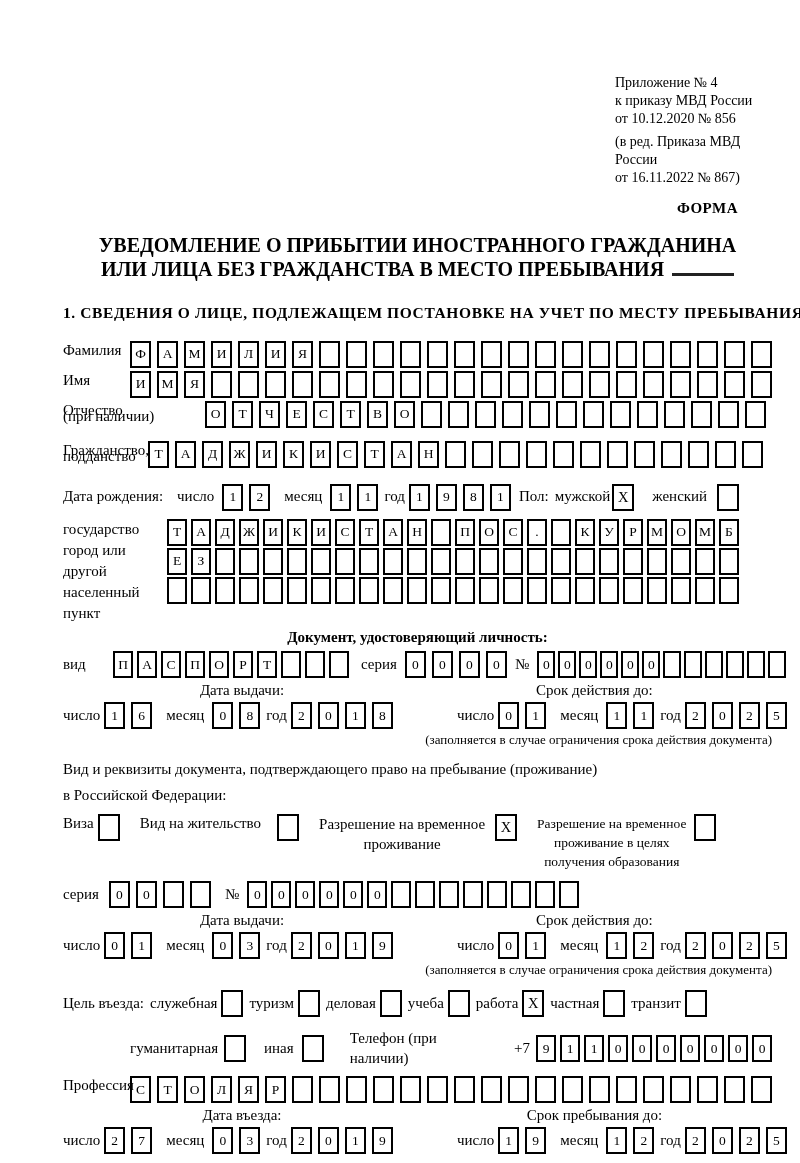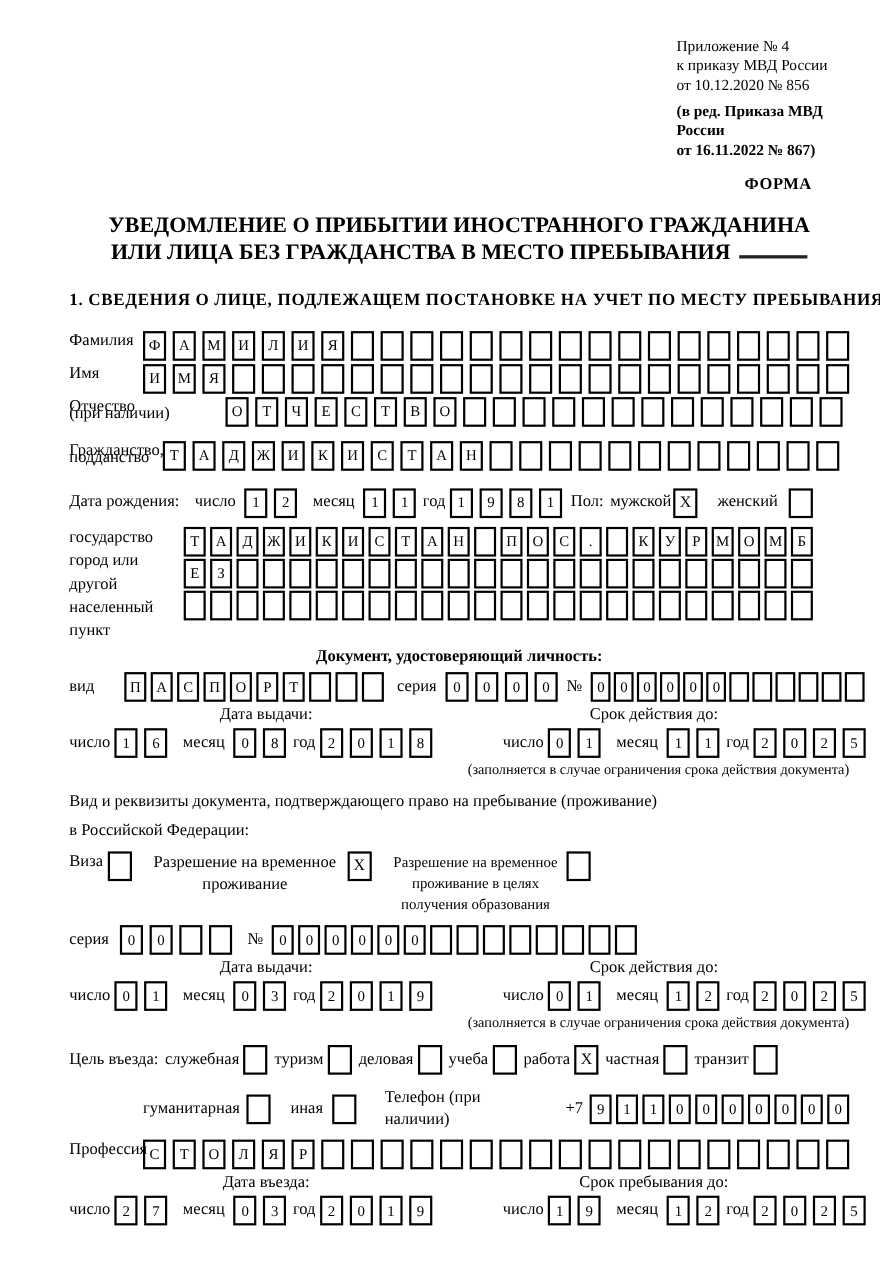--- a/index.html
+++ b/index.html
@@ -3,22 +3,22 @@
 <meta charset="utf-8">
 <style>
   html,body{margin:0;padding:0;background:#fff;}
   body{
     width:800px;height:1163px;overflow:hidden;color:#000;
     font-family:"Liberation Serif","DejaVu Serif",serif;
     font-size:15px;line-height:1.3;
   }
   .page{box-sizing:border-box;width:800px;height:1163px;padding:34px 28px 10px 63px;}
   
-  .appendix{margin-left:552px;font-size:14px;line-height:18px;}
-  .appendix .amend{margin-top:5px;font-weight:bold;}
+  .appendix{margin-left:552px;font-size:14px;line-height:18px;margin-top:40px;}
+  .appendix .amend{margin-top:5px;}
   .form-label{margin-top:12px;text-align:right;padding-right:34px;font-weight:bold;letter-spacing:.5px;}
   .title{margin-top:14px;text-align:center;font-weight:bold;font-size:20px;line-height:24px;}
   .title-underline{display:inline-block;width:62px;border-bottom:3px solid #222;height:14px;margin-left:8px;}
   .section-heading{margin-top:22px;font-weight:bold;font-size:15.5px;letter-spacing:.6px;white-space:nowrap;}
   
   .row{display:flex;align-items:flex-start;margin-top:3px;}
   .aic{align-items:center;}
   .lbl{flex:none;}
   .rel{position:relative;}
   .sub{position:absolute;top:6px;left:0;white-space:nowrap;}
@@ -414,20 +414,24 @@
     <div>Вид и реквизиты документа, подтверждающего право на пребывание (проживание)</div>
     <div>в Российской Федерации:</div>
   </div>
 
   <div class="opts">
     <div class="opt-item">
       <span>Виза</span>
       <span class="chk ml4"></span>
     </div>
     <div class="opt-item ml20">
+      <span>Вид на жительство</span>
+      <span class="chk ml16"></span>
+    </div>
+    <div class="opt-item ml20">
       <div class="opt-lines">
         <div>Разрешение на временное</div>
         <div>проживание</div>
       </div>
       <span class="chk ml10">X</span>
     </div>
     <div class="opt-item ml20">
       <div class="opt-lines opt-small">
         <div>Разрешение на временное</div>
         <div>проживание в целях</div>

